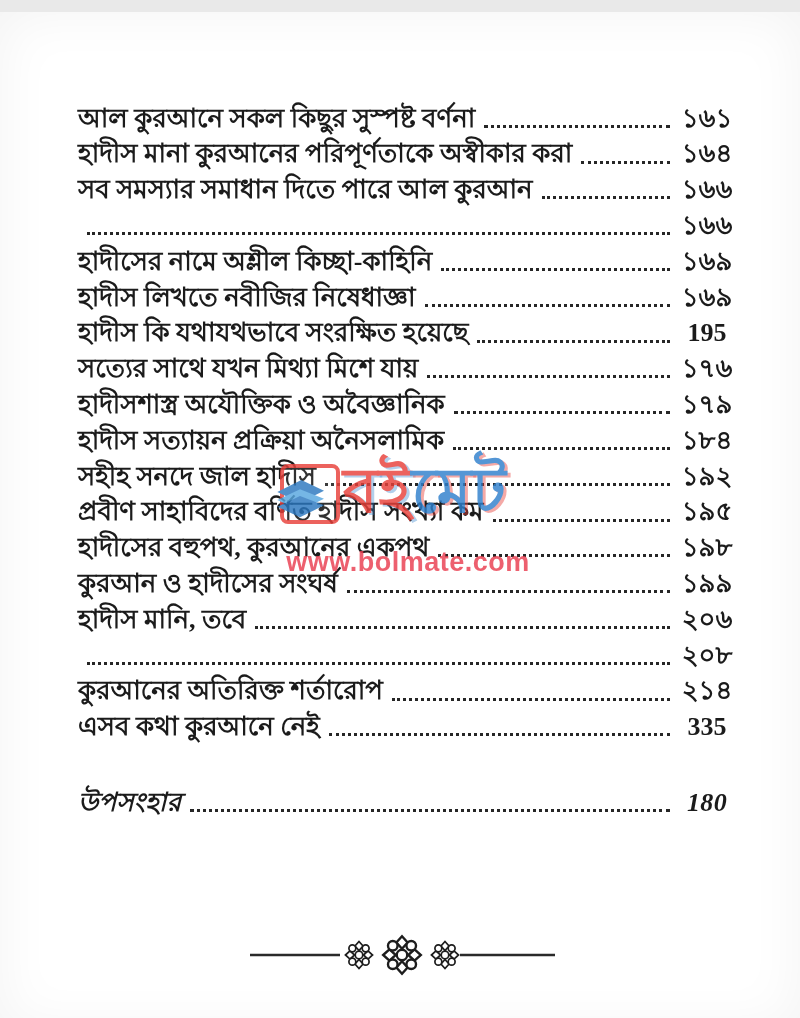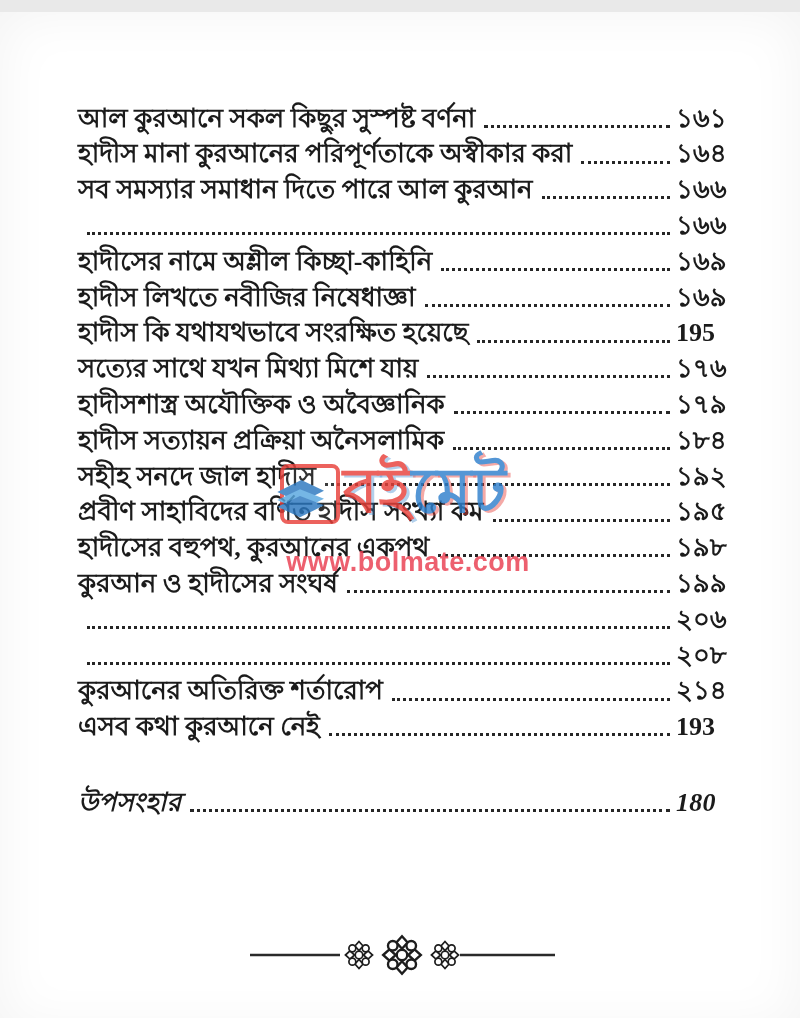--- a/index.html
+++ b/index.html
@@ -29,21 +29,21 @@
   }
   .toc-row .title { line-height:1.2; }
   .toc-row .leader {
     flex:1 1 auto;
     min-width:18px;
     margin:0 6px 6px 9px;
     border-bottom:3.4px dotted #262626;
   }
   .toc-row .pageno {
     flex:0 0 62px;
-    text-align:left;
+    text-align:center;
     line-height:1.2;
   }
   .conclusion-row {
     margin-top:40px;
     font-weight:800;
     letter-spacing:0.3px;
     font-style:italic;
   }
 
   
@@ -177,39 +177,40 @@
     <span class="pageno">১৯৮</span>
   </div>
 
   <div class="toc-row">
     <span class="title">কুরআন ও হাদীসের সংঘর্ষ</span>
     <span class="leader"></span>
     <span class="pageno">১৯৯</span>
   </div>
 
   <div class="toc-row">
+    <span class="title">হাদীস মানি, তবে</span>
     <span class="leader"></span>
     <span class="pageno">২০৬</span>
   </div>
 
   <div class="toc-row">
     <span class="leader"></span>
     <span class="pageno">২০৮</span>
   </div>
 
   <div class="toc-row">
     <span class="title">কুরআনের অতিরিক্ত শর্তারোপ</span>
     <span class="leader"></span>
     <span class="pageno">২১৪</span>
   </div>
 
   <div class="toc-row">
     <span class="title">এসব কথা কুরআনে নেই</span>
     <span class="leader"></span>
-    <span class="pageno">193</span>
+    <span class="pageno">335</span>
   </div>
 </div>
 
     <div class="toc-row conclusion-row">
       <span class="title">উপসংহার</span>
       <span class="leader"></span>
       <span class="pageno">180</span>
     </div>
   </div>
 

